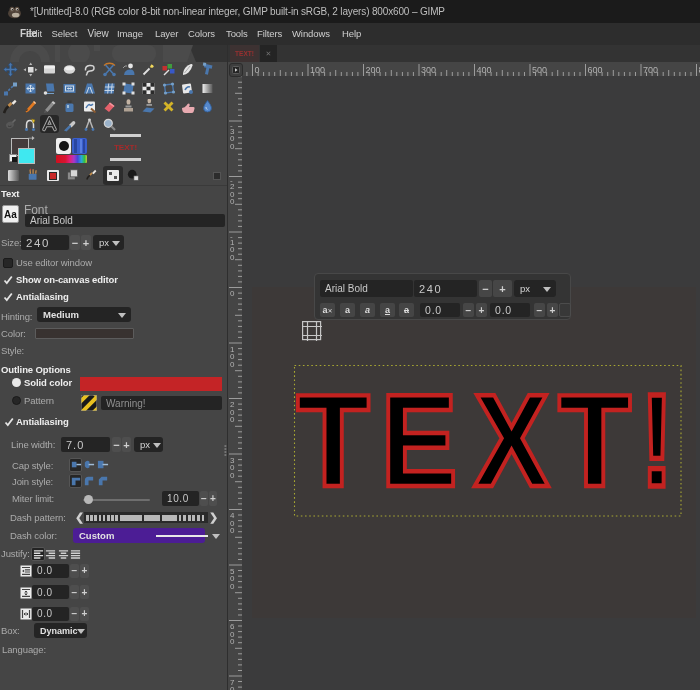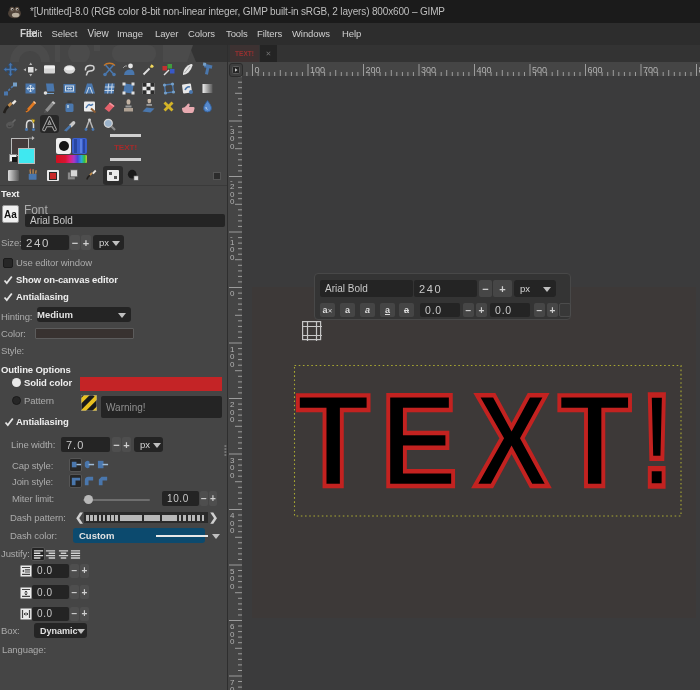--- a/index.html
+++ b/index.html
@@ -612,38 +612,38 @@
     <svg width="10" height="10" style="position:absolute;left:3px;top:275px">
       <path d="M1.5 5.5 L3.8 8 L8.8 1.5" fill="none" stroke="#e4e4e4" stroke-width="1.8"></path>
     </svg>
     <div style="position:absolute;left:16px;top:274px;font-size:9.5px;color:#eeeeee;font-weight:bold;white-space:nowrap;letter-spacing:-0.1px">Show on-canvas editor</div>
     <svg width="10" height="10" style="position:absolute;left:3px;top:292px">
       <path d="M1.5 5.5 L3.8 8 L8.8 1.5" fill="none" stroke="#e4e4e4" stroke-width="1.8"></path>
     </svg>
     <div style="position:absolute;left:16px;top:291px;font-size:9.5px;color:#eeeeee;font-weight:bold;white-space:nowrap;letter-spacing:-0.1px">Antialiasing</div>
     <div style="position:absolute;left:1px;top:311px;font-size:9.5px;color:#ababab;font-weight:normal;white-space:nowrap;letter-spacing:-0.1px">Hinting:</div>
     <div style="position:absolute;left:37px;top:307px;width:94px;height:15px;background:#242424;border-radius:3px;color:#e2e2e2;font-size:9.5px;display:flex;align-items:center">
-      <span style="font-weight:bold">Medium</span>
+      <span style="padding-left:6px;font-weight:bold">Medium</span>
       <span style="position:absolute;left:81px;top:50%;margin-top:-2px;width:0;height:0;border-left:4px solid transparent;border-right:4px solid transparent;border-top:5px solid #c0c0c0"></span>
     </div>
     <div style="position:absolute;left:1px;top:328px;font-size:9.5px;color:#ababab;font-weight:normal;white-space:nowrap;letter-spacing:-0.1px">Color:</div>
     <div style="position:absolute;left:35px;top:328px;width:99px;height:11px;background:#383230;border:1px solid #5c5c5c;border-radius:1px"></div>
     <div style="position:absolute;left:1px;top:345px;font-size:9.5px;color:#ababab;font-weight:normal;white-space:nowrap;letter-spacing:-0.1px">Style:</div>
     <div style="position:absolute;left:1px;top:364px;font-size:9.5px;color:#eeeeee;font-weight:bold;white-space:nowrap;letter-spacing:-0.1px">Outline Options</div>
     <div style="position:absolute;left:12px;top:378px;width:9px;height:9px;border-radius:50%;background:#e8e8e8"></div>
     <div style="position:absolute;left:24px;top:377px;font-size:9.5px;color:#eeeeee;font-weight:bold;white-space:nowrap;letter-spacing:-0.1px">Solid color</div>
     <div style="position:absolute;left:80px;top:377px;width:142px;height:14px;background:#c42426"></div>
     <div style="position:absolute;left:12px;top:396px;width:9px;height:9px;border-radius:50%;background:#262626;border:1px solid #1a1a1a"></div>
     <div style="position:absolute;left:24px;top:395px;font-size:9.5px;color:#ababab;font-weight:normal;white-space:nowrap;letter-spacing:-0.1px">Pattern</div>
     <svg width="16" height="16" style="position:absolute;left:81px;top:395px">
 <rect width="16" height="16" fill="#e8c020"></rect>
       <path d="M-4 16 L12 0 M2 22 L18 6 M-10 10 L6 -6" stroke="#1a1a1a" stroke-width="4.5"></path>
       <rect width="16" height="16" fill="none" stroke="#888" stroke-width="1"></rect>
     </svg>
-    <div style="position:absolute;left:101px;top:396px;width:121px;height:22px;background:#242424;border-radius:2px;color:#8f8f8f;font-size:10px;display:flex;align-items:center">
+    <div style="position:absolute;left:101px;top:396px;width:121px;height:14px;background:#242424;border-radius:2px;color:#8f8f8f;font-size:10px;display:flex;align-items:center">
       <span style="padding-left:5px;letter-spacing:0px">Warning!</span>
     </div>
     <svg width="10" height="10" style="position:absolute;left:4px;top:417px">
       <path d="M1.5 5.5 L3.8 8 L8.8 1.5" fill="none" stroke="#e4e4e4" stroke-width="1.8"></path>
     </svg>
     <div style="position:absolute;left:16px;top:416px;font-size:9.5px;color:#eeeeee;font-weight:bold;white-space:nowrap;letter-spacing:-0.1px">Antialiasing</div>
     <div style="position:absolute;left:11px;top:439px;font-size:9.5px;color:#ababab;font-weight:normal;white-space:nowrap;letter-spacing:-0.1px">Line width:</div>
     <div style="position:absolute;left:61px;top:437px;width:49px;height:15px;background:#242424;border-radius:2px;color:#c9c9c9;font-size:11px;display:flex;align-items:center">
       <span style="padding-left:5px;letter-spacing:1.0px">7.0</span>
     </div>
@@ -690,21 +690,21 @@
     <div style="position:absolute;left:75px;top:511px;width:8px;height:13px;color:#d0d0d0;font-size:11px;font-weight:bold">❮</div>
     <div style="position:absolute;left:84px;top:512px;width:124px;height:11px;background:#2a2a2a">
       <div style="position:absolute;left:2px;top:2.5px;width:36px;height:6px;background:repeating-linear-gradient(90deg,#b9b9b9 0 2.6px,#2a2a2a 2.6px 4.2px)"></div>
       <div style="position:absolute;left:38px;top:2.5px;width:52px;height:6px;background:#b9b9b9"></div>
       <div style="position:absolute;left:58px;top:2.5px;width:1.5px;height:6px;background:#2a2a2a"></div>
       <div style="position:absolute;left:76px;top:2.5px;width:1.5px;height:6px;background:#2a2a2a"></div>
       <div style="position:absolute;left:90px;top:2.5px;width:32px;height:6px;background:repeating-linear-gradient(90deg,#b9b9b9 0 2.8px,#2a2a2a 2.8px 4.6px)"></div>
     </div>
     <div style="position:absolute;left:209px;top:511px;width:8px;height:13px;color:#d0d0d0;font-size:11px;font-weight:bold">❯</div>
     <div style="position:absolute;left:10px;top:530px;font-size:9.5px;color:#ababab;font-weight:normal;white-space:nowrap;letter-spacing:-0.1px">Dash color:</div>
-    <div style="position:absolute;left:73px;top:528px;width:132px;height:15px;background:#0c4a6e;border-radius:3px;color:#e2e2e2;font-size:9.5px;display:flex;align-items:center">
+    <div style="position:absolute;left:73px;top:528px;width:132px;height:15px;background:#4c1d95;border-radius:3px;color:#e2e2e2;font-size:9.5px;display:flex;align-items:center">
       <span style="padding-left:6px;font-weight:bold">Custom</span>
       <span style="position:absolute;left:139px;top:50%;margin-top:-2px;width:0;height:0;border-left:4px solid transparent;border-right:4px solid transparent;border-top:5px solid #c0c0c0"></span>
     </div>
     <div style="position:absolute;left:156px;top:534.5px;width:52px;height:2.5px;background:#e8e8e8"></div>
     <div style="position:absolute;left:1px;top:548px;font-size:9.5px;color:#ababab;font-weight:normal;white-space:nowrap;letter-spacing:-0.1px">Justify:</div>
     <div style="position:absolute;left:31px;top:547px;width:14px;height:14px;background:#232323;border:1px solid #555;border-radius:2px"></div>
     <svg width="11" height="11" viewBox="0 0 12 12" style="position:absolute;left:33px;top:549px">
       <path d="M1 2 H11 M1 4.6 H8 M1 7.2 H11 M1 9.8 H8" stroke="#e0e0e0" stroke-width="1.5"></path>
     </svg>
     <svg width="11" height="11" viewBox="0 0 12 12" style="position:absolute;left:45px;top:549px">

